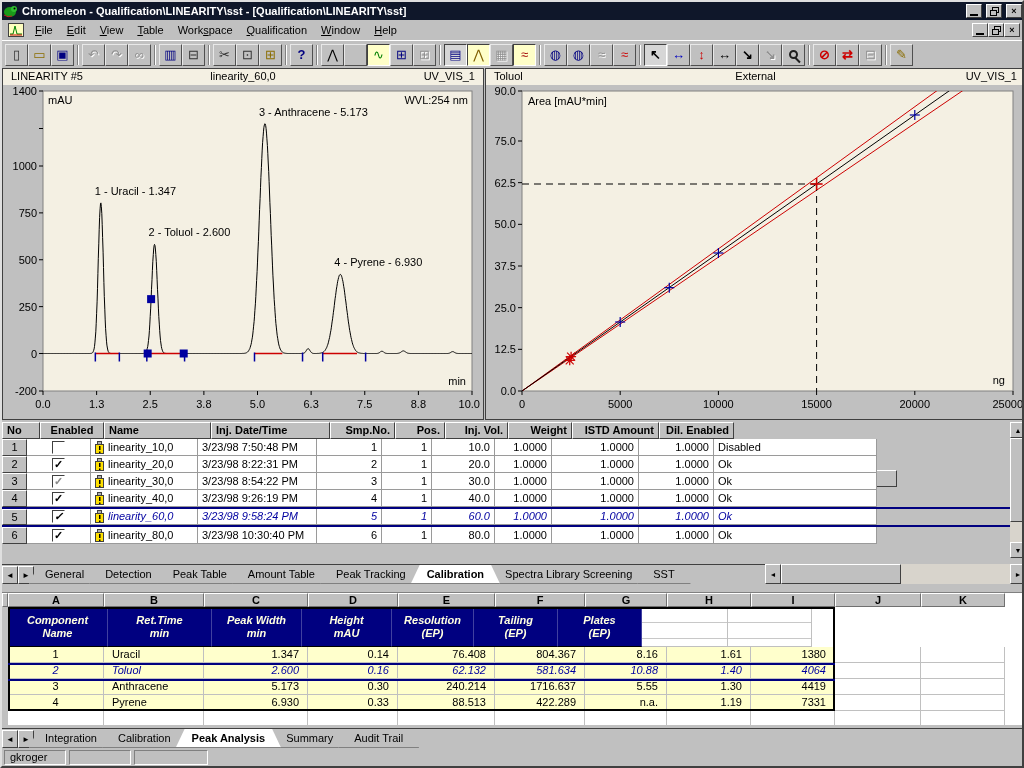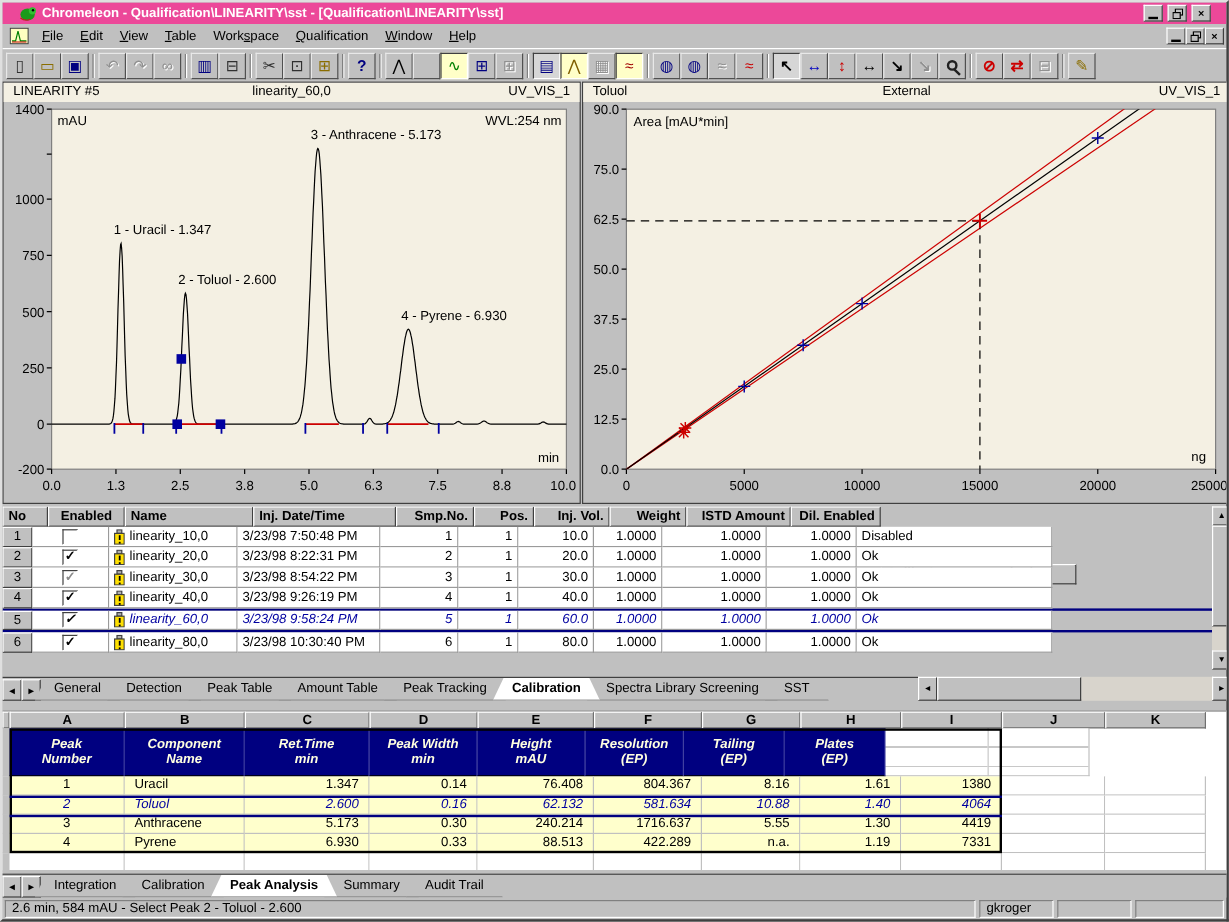--- a/index.html
+++ b/index.html
@@ -1,19 +1,19 @@
 <!DOCTYPE html>
 <html><head>
 <meta charset="utf-8">
 <style>
 *{margin:0;padding:0;box-sizing:border-box;font-family:"Liberation Sans",sans-serif}
 html,body{width:1024px;height:768px}
 body{background:#c0c0c0;position:relative;overflow:hidden;border:2px solid;border-color:#dfdfdf #404040 #404040 #dfdfdf}
 
-#titlebar{position:absolute;top:0;left:0;right:0;height:18px;background:#ec4899;display:flex;align-items:center;gap:4px;padding:0 13px;color:#fff;font-size:11px;font-weight:bold;white-space:nowrap}
+#titlebar{position:absolute;top:0;left:0;right:0;height:18px;background:#0f172a;display:flex;align-items:center;gap:4px;padding:0 0;color:#fff;font-size:11px;font-weight:bold;white-space:nowrap}
 #titlebar .title{flex:1;overflow:hidden}
 .wbtn{width:16px;height:14px;background:#c0c0c0;border:1px solid;border-color:#fff #404040 #404040 #fff;display:flex;align-items:center;justify-content:center;color:#000;font-size:9px;line-height:9px;font-weight:bold}
 .wbtn .mini{width:8px;height:2px;background:#000;margin-top:7px}
 .wbtn svg{display:block}
 #menubar{position:absolute;top:18px;left:0;right:0;height:20px;display:flex;align-items:center;font-size:11px;padding:0 2px;gap:0}
 #menubar .menus{flex:1;display:flex}
 .menu-item{padding:3px 7px;color:#000}
 
 #toolbar{position:absolute;top:38px;left:0;right:0;height:28px;border-top:1px solid #fff;display:flex;align-items:center;padding-left:3px}
 .tb-sep{width:2px;height:20px;border-left:1px solid #808080;border-right:1px solid #fff;margin:0 3px}
@@ -593,24 +593,20 @@
       <div class="sh-letter" style="width: 97px; height: 14px;">E</div>
       <div class="sh-letter" style="width: 90px; height: 14px;">F</div>
       <div class="sh-letter" style="width: 82px; height: 14px;">G</div>
       <div class="sh-letter" style="width: 84px; height: 14px;">H</div>
       <div class="sh-letter" style="width: 84px; height: 14px;">I</div>
       <div class="sh-letter" style="width: 86px; height: 14px;">J</div>
       <div class="sh-letter" style="width: 84px; height: 14px;">K</div>
     </div>
     <div class="sh-row">
       <div class="sh-cell" style="width: 6px; height: 40px; background: rgb(192, 192, 192);"></div>
-      <div class="sh-head" style="width: 96px; height: 40px;">
-        <div>Peak</div>
-        <div>Number</div>
-      </div>
       <div class="sh-head" style="width: 100px; height: 40px;">
         <div>Component</div>
         <div>Name</div>
       </div>
       <div class="sh-head" style="width: 104px; height: 40px;">
         <div>Ret.Time</div>
         <div>min</div>
       </div>
       <div class="sh-head" style="width: 90px; height: 40px;">
         <div>Peak Width</div>
@@ -717,17 +713,16 @@
   <div class="tabs-flow" id="report-tabs-flow">
       <div class="tab">Integration</div>
       <div class="tab">Calibration</div>
       <div class="tab active">Peak Analysis</div>
       <div class="tab">Summary</div>
       <div class="tab">Audit Trail</div>
     </div>
 </div>
 
 <div id="statusbar">
-  <span class="spanel msg">2.6 min, 584 mAU - Select Peak 2 - Toluol - 2.600</span>
   <span class="spanel" style="width:62px">gkroger</span>
   <span class="spanel" style="width:62px"></span>
   <span class="spanel" style="width:74px"></span>
 </div>
 
 </body></html>

